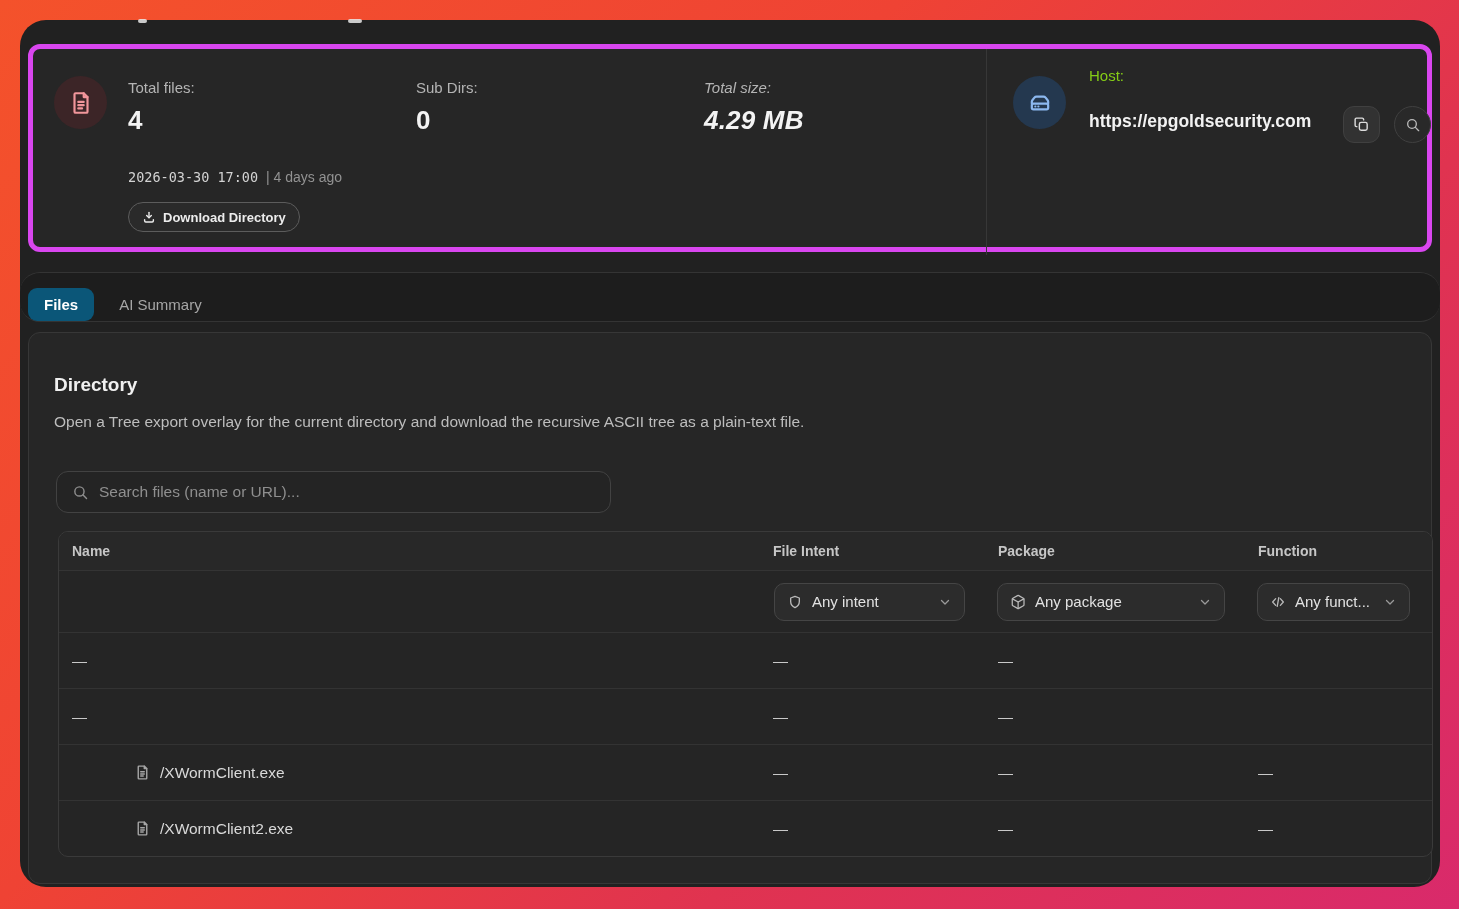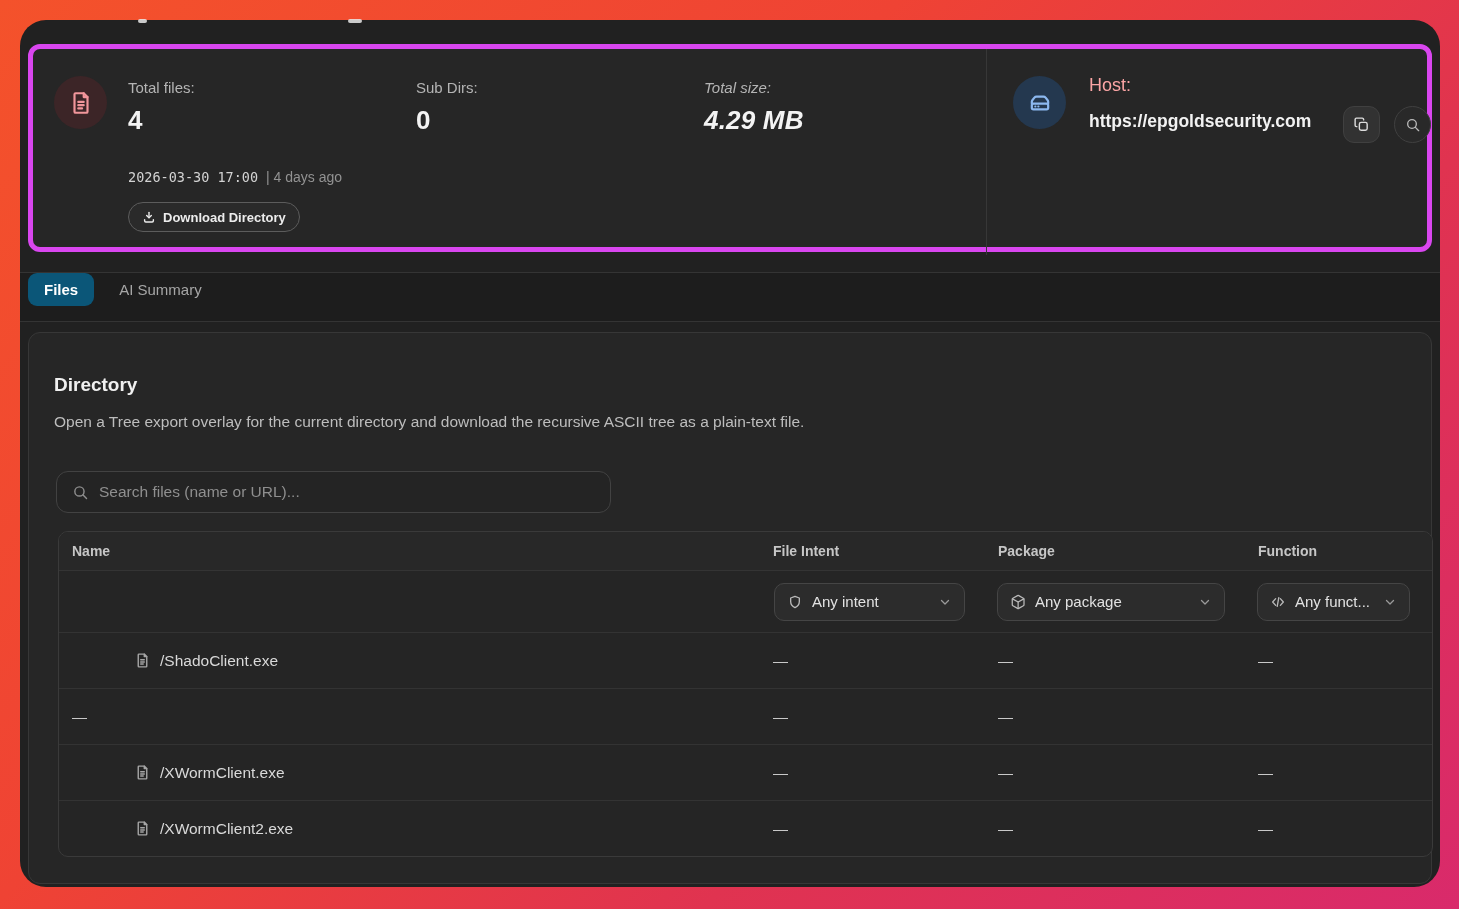--- a/index.html
+++ b/index.html
@@ -36,35 +36,35 @@
   .download-btn {
     position:absolute; left:95px; top:153px; height:30px;
     display:inline-flex; align-items:center; gap:7px; padding:0 13px;
     background:#2a2a2a; border:1px solid #5c5c5c; border-radius:15px;
     color:#ececec; font-size:13px; font-weight:700; cursor:pointer;
   }
   .host-section {
     position:absolute; left:953px; top:0; width:450px; height:206px;
     border-left:1px solid #373737;
   }
-  .host-label { position:absolute; left:102px; top:26px; font-size:18px; color:#fca5a5; }
+  .host-label { position:absolute; left:102px; top:18px; font-size:15px; color:#84cc16; }
   .host-url { position:absolute; left:102px; top:62px; font-size:17.5px; font-weight:700; color:#f2f2f2; }
   .icon-btn {
     position:absolute; top:57px; width:37px; height:37px;
     display:flex; align-items:center; justify-content:center;
     color:#dcdcdc; cursor:pointer; border:1px solid #404040;
   }
   .copy-btn { left:356px; background:#323232; border-radius:11px; }
   .lookup-btn { left:407px; background:#292929; border-radius:50%; color:#b9b9b9; }
 
   
   .tabbar {
     position:absolute; left:0; top:252px; width:100%; height:50px;
     background:#1d1d1d; border-top:1px solid #343434; border-bottom:1px solid #343434;
-    display:flex; align-items:flex-start;
+    display:flex; align-items:flex-end;border-radius:20px;
   }
   .tab { font-size:15px; cursor:pointer; }
   .tab.active {
     margin-left:8px; background:#0b5678; color:#ffffff; font-weight:700;
     padding:8px 16px; border-radius:9px;
   }
   .tab.idle { margin-left:21px; color:#a6a6a6; padding:8px 4px; }
 
   
   .main-card {
@@ -266,32 +266,20 @@
             <span class="chev">
               <svg width="14" height="14" viewBox="0 0 24 24" fill="none" stroke="currentColor" stroke-width="2.2" stroke-linecap="round" stroke-linejoin="round">
                   <polyline points="6 9.5 12 15.5 18 9.5"></polyline>
                 </svg>
             </span>
           </button>
         </div>
       </div>
 
       <div class="t-row-grid t-row">
-        <div class="name-cell">
-          <span class="row-file-icon">
-            <svg width="17" height="17" viewBox="0 0 24 24" fill="none" stroke="currentColor" stroke-width="2" stroke-linecap="round" stroke-linejoin="round">
-              <path d="M14.5 3H7a1 1 0 0 0-1 1v16a1 1 0 0 0 1 1h10a1 1 0 0 0 1-1V6.5z"></path>
-                <path d="M14.5 3v3.5H18"></path>
-              <line x1="9.5" y1="11" x2="14.5" y2="11"></line>
-                <line x1="9.5" y1="14" x2="14.5" y2="14"></line>
-                <line x1="9.5" y1="17" x2="13" y2="17"></line>
-            </svg>
-          </span>
-          <span>/ShadoClient.exe</span>
-        </div>
         <div class="dash">—</div>
         <div class="dash">—</div>
         <div class="dash">—</div>
       </div>
 
       <div class="t-row-grid t-row">
         <div class="dash">—</div>
         <div class="dash">—</div>
         <div class="dash">—</div>
       </div>

